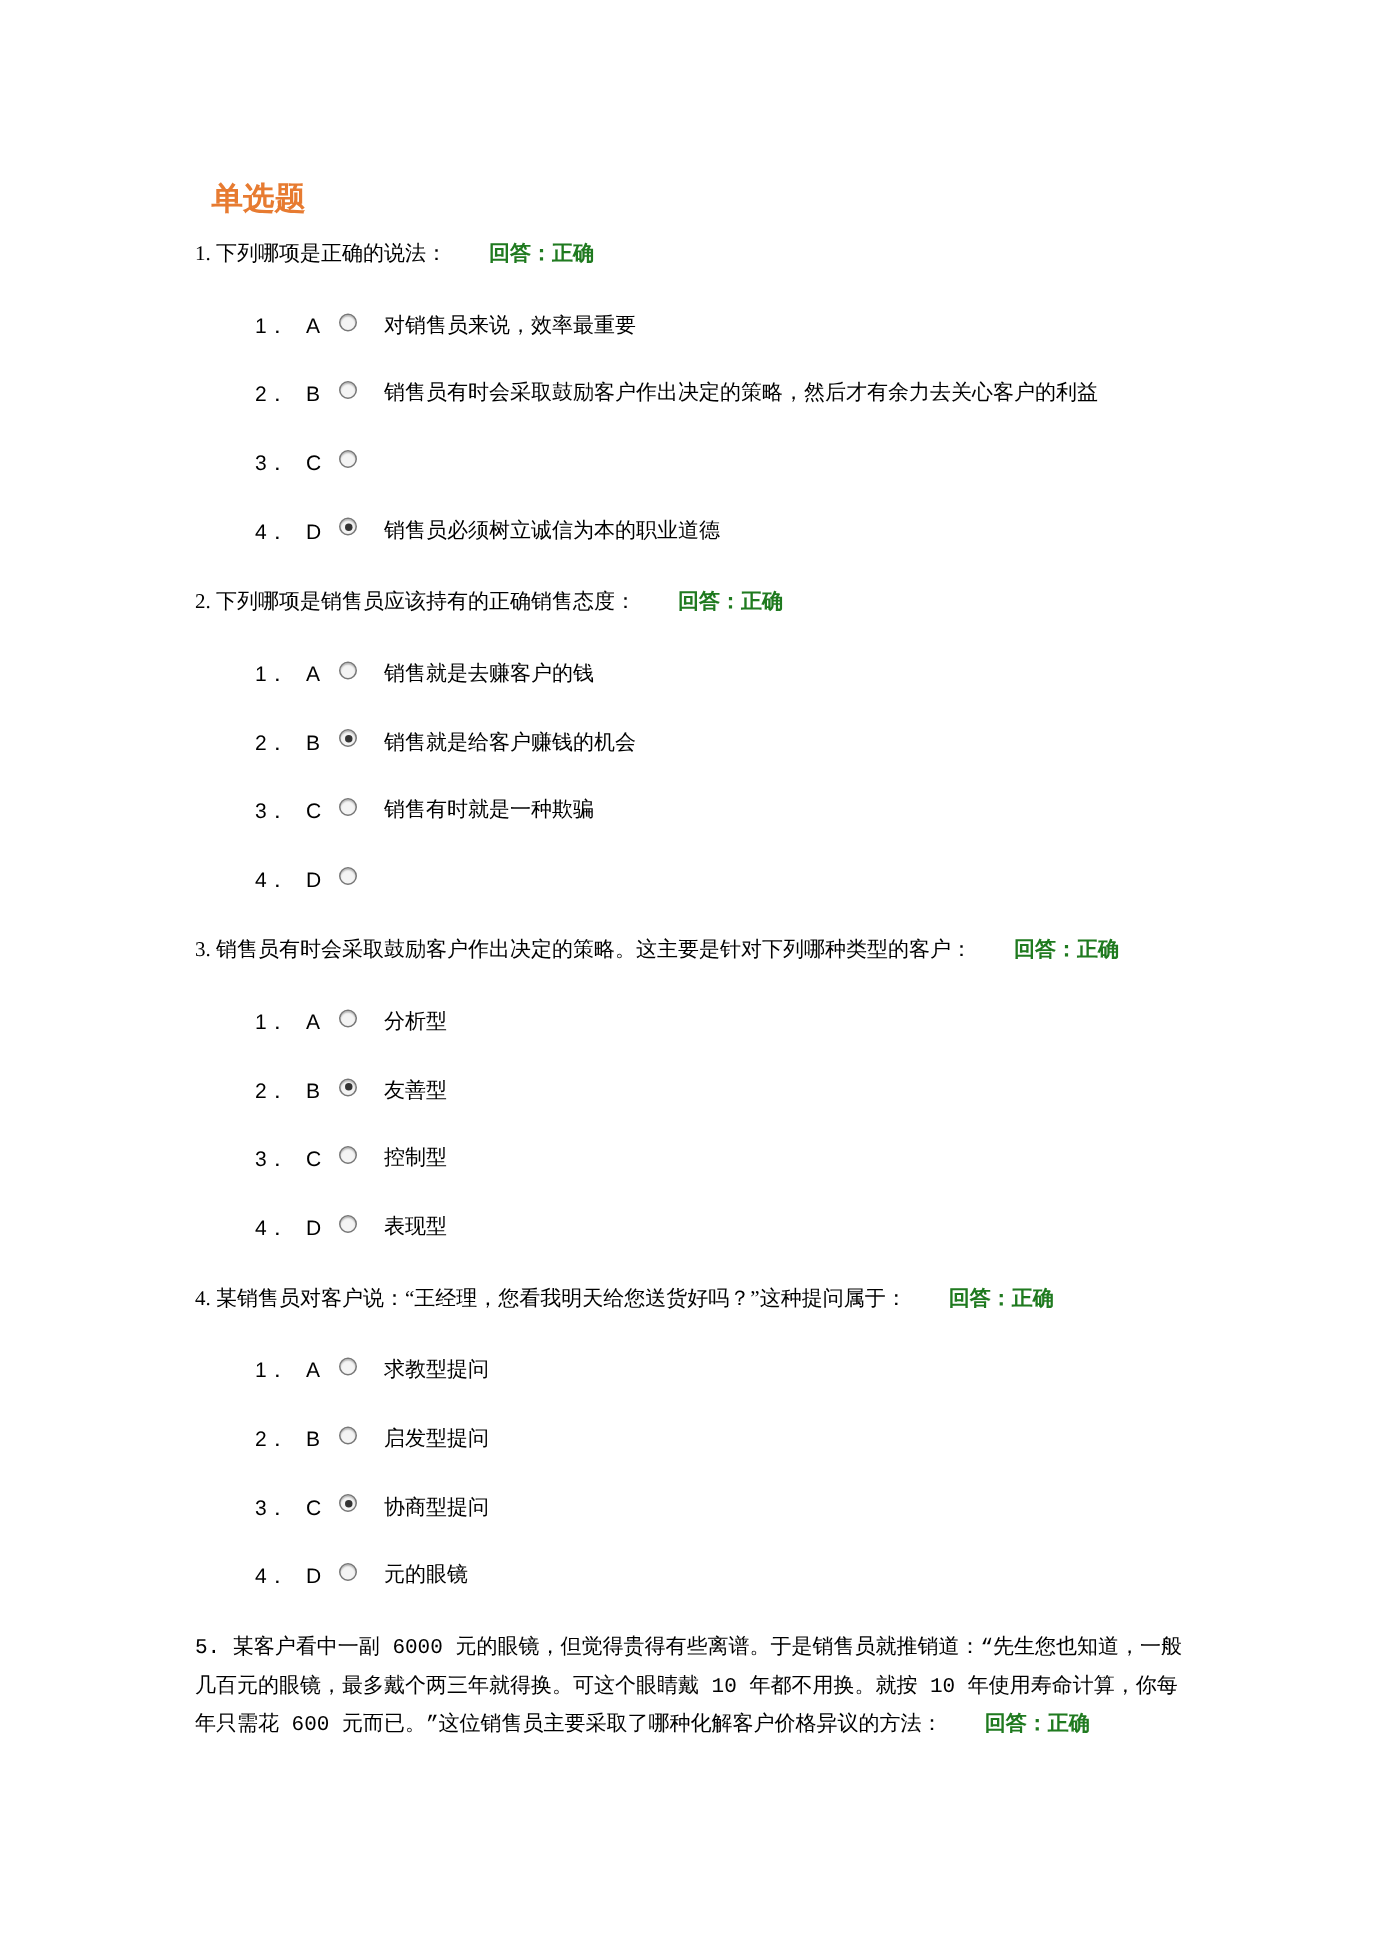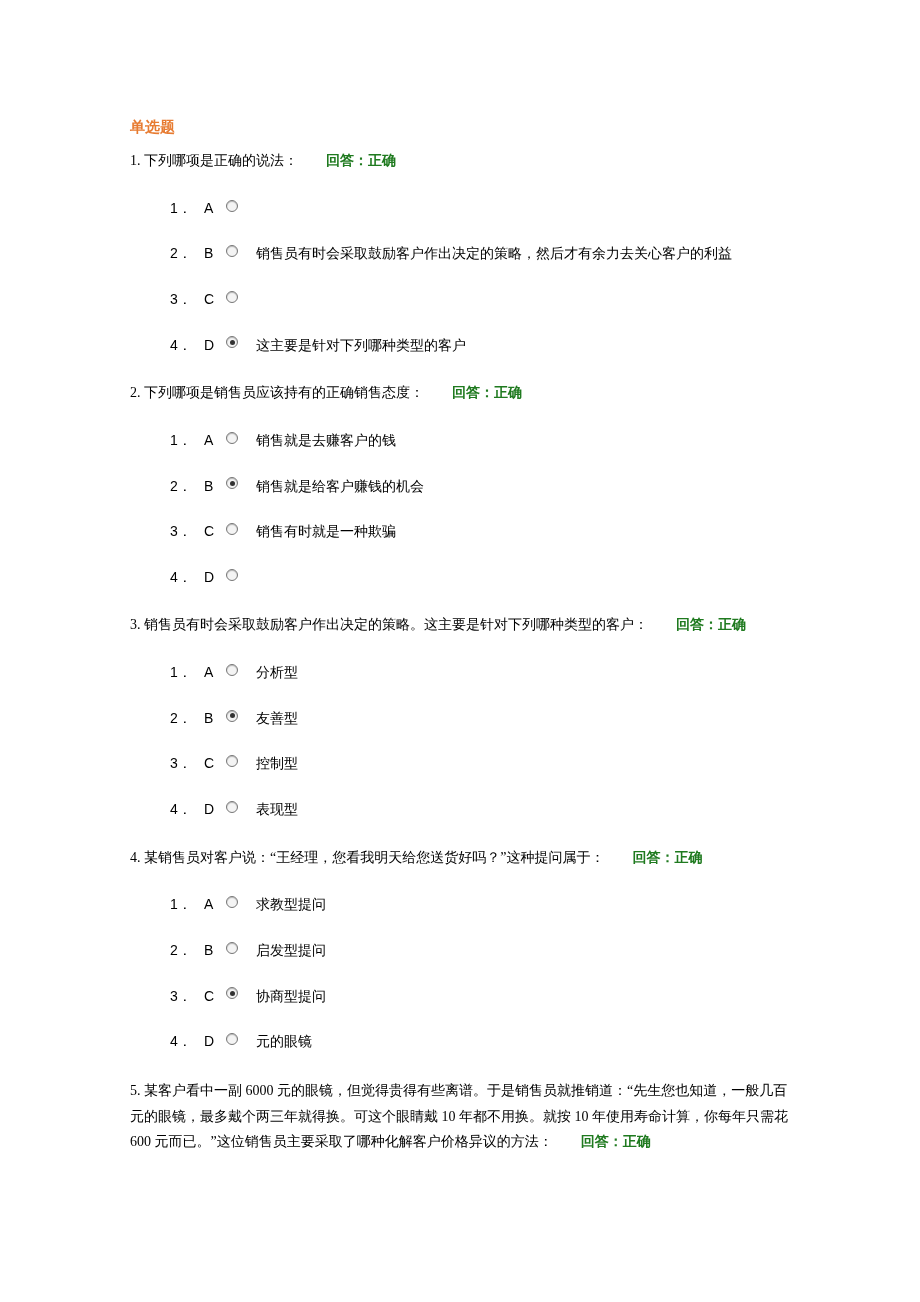--- a/index.html
+++ b/index.html
@@ -11,22 +11,23 @@
     font-size: 14px;
     color: #000;
     width: 920px;
   }
   .page {
     padding: 118px 130px 40px 130px;
   }
   .section-title {
     color: #e77b31;
     font-weight: bold;
-    font-size: 15px;
+    font-size: 21px;
     margin-bottom: 12px;
+    margin-left: 11px;
   }
   .question {
     margin-bottom: 6px;
   }
   .q-line {
     line-height: 1.7;
     margin-bottom: 26px;
   }
   .q-num-text {
     display: inline;
@@ -81,38 +82,40 @@
     height: 5px;
     background: #333;
     border-radius: 50%;
     display: block;
   }
   .opt-text {
     flex: 1;
   }
   .q5-text {
     line-height: 1.85;
+    font-family: Liberation Mono, monospace;
   }
 </style>
 </head>
 <body>
 
 <div class="page">
   <div class="section-title">单选题</div>
 
   <div id="questions-container">
       <div class="question">
         <div class="q-line"><span class="q-num-text">1. 下列哪项是正确的说法：</span><span class="answer-status">回答：正确</span></div>
         <div class="options">
           <div class="option-row">
             <span class="opt-index">1．</span>
             <span class="opt-letter">A</span>
             <span class="radio-wrap">
               <span class="radio"></span>
             </span>
+            <span class="opt-text">对销售员来说，效率最重要</span>
           </div>
           <div class="option-row">
             <span class="opt-index">2．</span>
             <span class="opt-letter">B</span>
             <span class="radio-wrap">
               <span class="radio"></span>
             </span>
             <span class="opt-text">销售员有时会采取鼓励客户作出决定的策略，然后才有余力去关心客户的利益</span>
           </div>
           <div class="option-row">
@@ -121,21 +124,21 @@
             <span class="radio-wrap">
               <span class="radio"></span>
             </span>
           </div>
           <div class="option-row">
             <span class="opt-index">4．</span>
             <span class="opt-letter">D</span>
             <span class="radio-wrap">
               <span class="radio selected"></span>
             </span>
-            <span class="opt-text">这主要是针对下列哪种类型的客户</span>
+            <span class="opt-text">销售员必须树立诚信为本的职业道德</span>
           </div>
         </div>
       </div>
       <div class="question">
         <div class="q-line"><span class="q-num-text">2. 下列哪项是销售员应该持有的正确销售态度：</span><span class="answer-status">回答：正确</span></div>
         <div class="options">
           <div class="option-row">
             <span class="opt-index">1．</span>
             <span class="opt-letter">A</span>
             <span class="radio-wrap">

